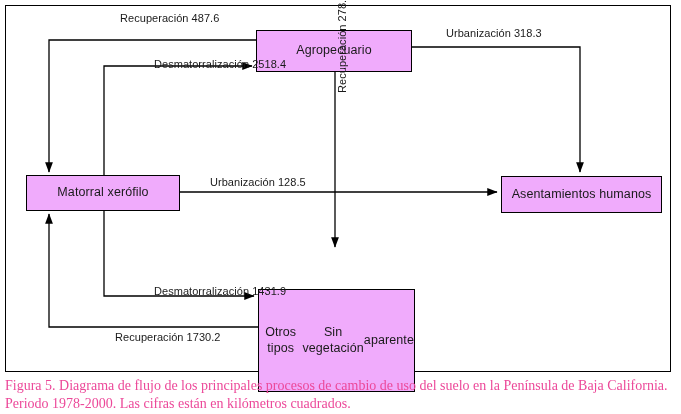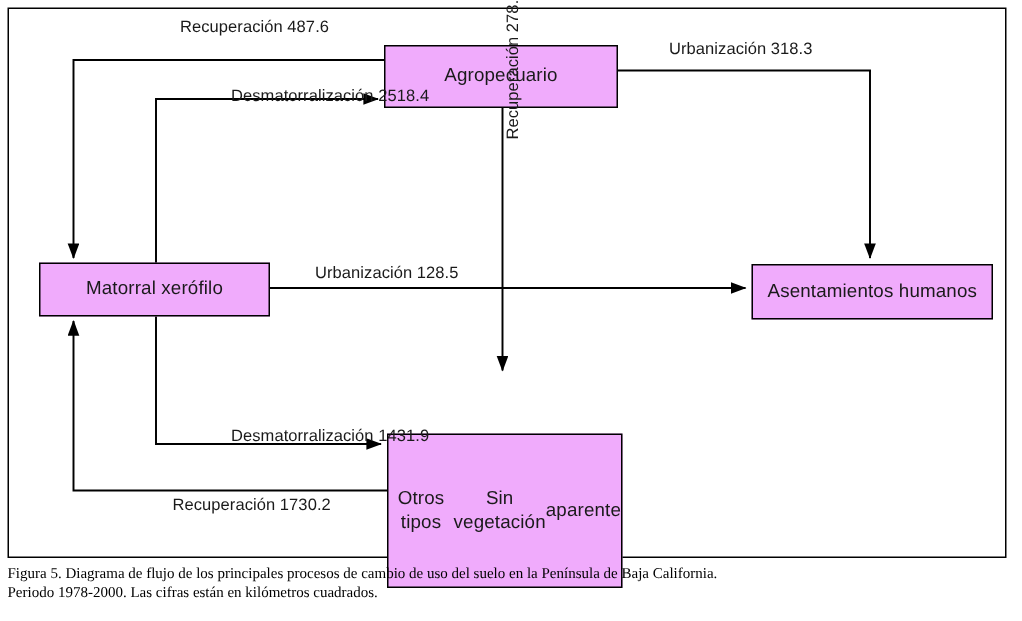--- a/index.html
+++ b/index.html
@@ -86,23 +86,23 @@
     left: 336px; top: 93px;
     transform: rotate(-90deg);
     transform-origin: left top;
   }
   #caption {
     position: absolute;
     left: 5px;
     top: 377px;
     width: 672px;
     font-family: "Liberation Serif", serif;
-    font-size: 10px;
+    font-size: 14px;
     line-height: 1.26;
-    color: #000000;
+    color: #ec4899;
   }
   #caption .cap-line { display: block; }
 </style>
 </head>
 <body>
 
 <div id="page">
 
   <div id="figure-frame"></div>
 

